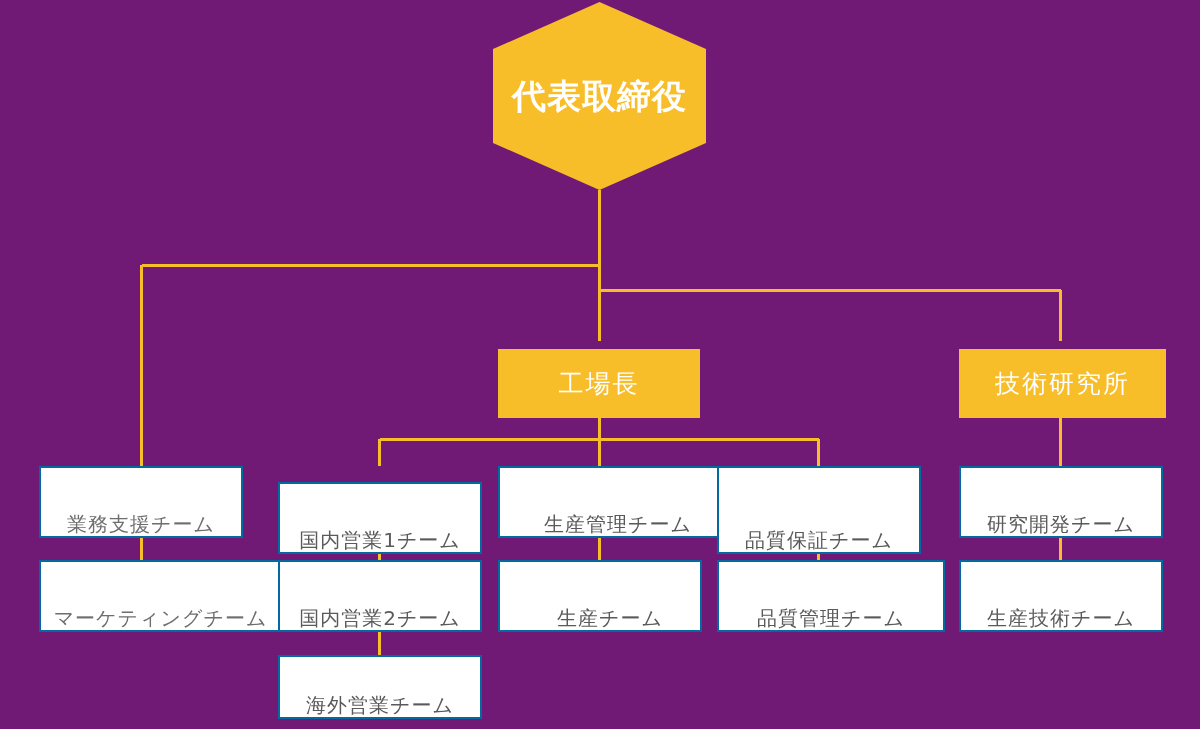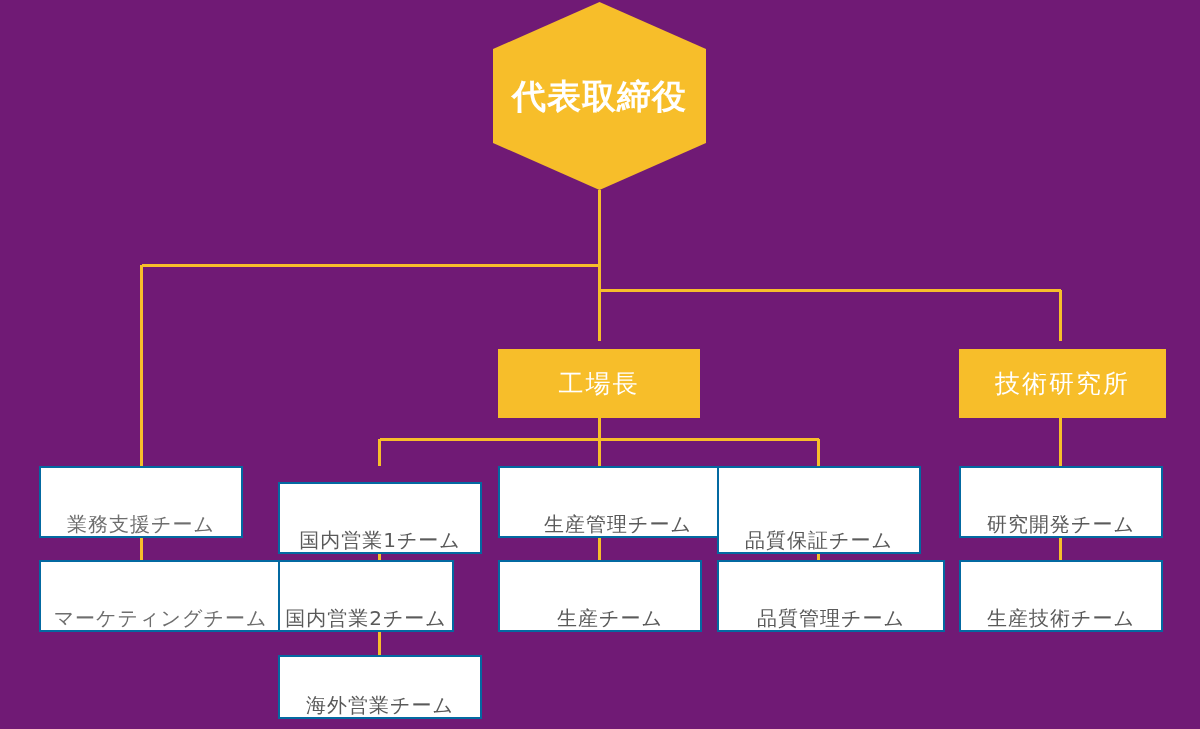--- a/index.html
+++ b/index.html
@@ -126,21 +126,21 @@
   </div>
 
   <div class="node node-outline dim" style="left:39px; top:560px; width:243px; height:72px;">
     <span>マーケティングチーム</span>
   </div>
 
   <div class="node node-outline" style="left:278px; top:466px; width:204px; height:72px;margin-top:16px;">
     <span>国内営業1チーム</span>
   </div>
 
-  <div class="node node-outline" style="left:278px; top:560px; width:176px; height:72px;">
+  <div class="node node-outline" style="left:278px; top:560px; width:204px; height:72px;">
     <span>国内営業2チーム</span>
   </div>
 
   <div class="node node-outline" style="left:278px; top:655px; width:204px; height:64px;">
     <span>海外営業チーム</span>
   </div>
 
   <div class="node node-outline" style="left:498px; top:466px; width:240px; height:72px;">
     <span>生産管理チーム</span>
   </div>

